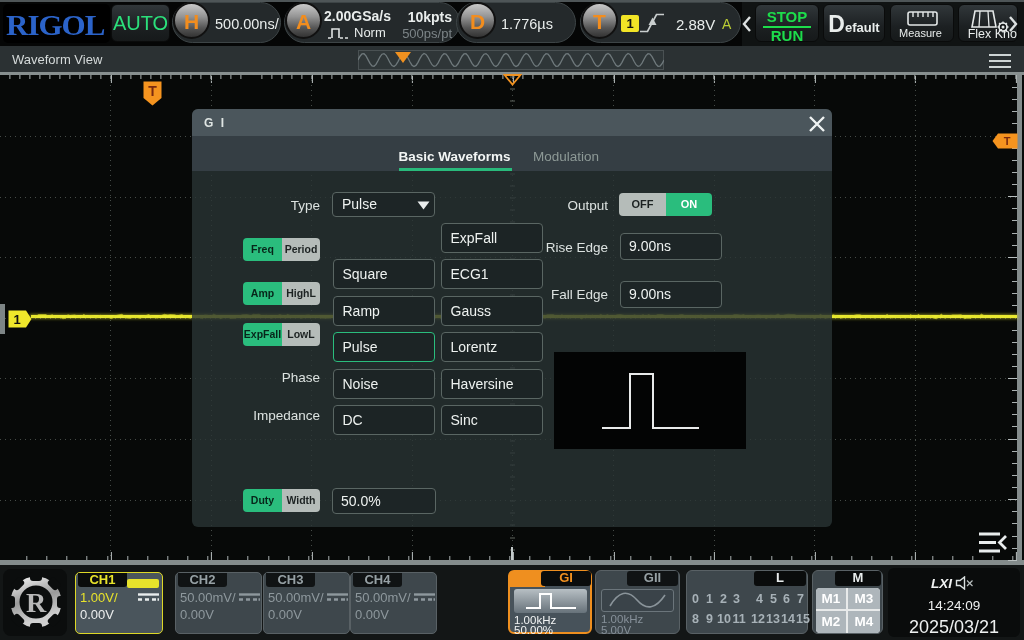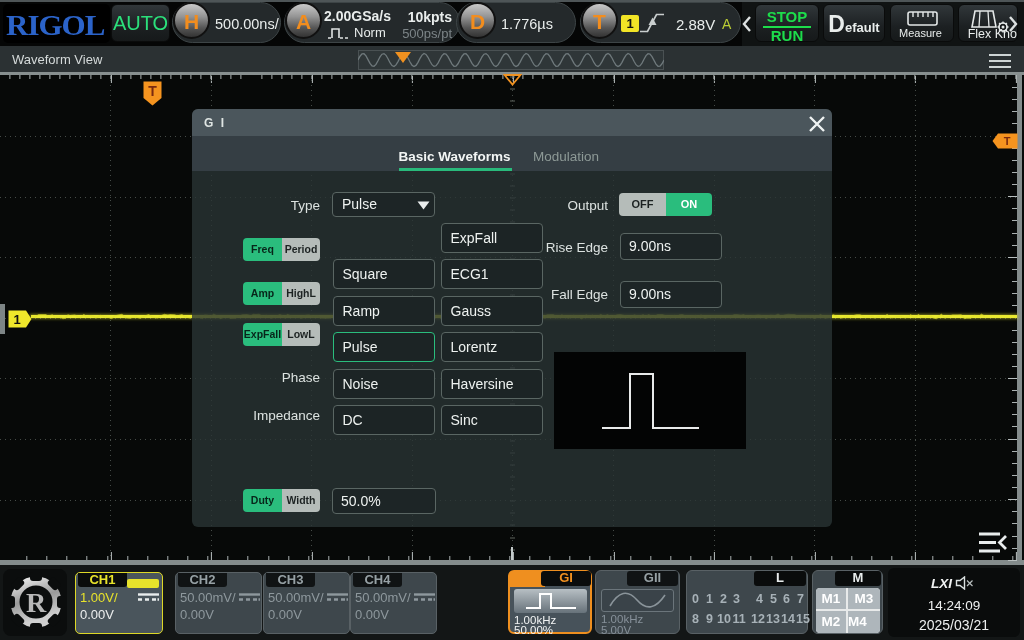--- a/index.html
+++ b/index.html
@@ -316,26 +316,26 @@
       <div class="a" style="left:94px;top:41px;font-size:12.5px;font-weight:bold;color:#a7b1b7">14</div>
       <div class="a" style="left:109px;top:41px;font-size:12.5px;font-weight:bold;color:#a7b1b7">15</div>
 </div>
 
 <div class="a" style="left:812px;top:570px;width:71px;height:64px;background:#3e474c;border:1px solid #596165;border-radius:6px">
  <div class="a" style="left:22px;top:0;width:46px;height:15px;background:#0a0c0c;border-radius:3px;color:#e8ecec;font-weight:bold;font-size:13px;text-align:center;line-height:14px">M</div>
  <div class="a" style="left:3px;top:17px;width:64px;height:45px;background:#e8eaea;border-radius:4px;overflow:hidden">
   <div class="a" style="left:0;top:0;width:30px;height:21px;background:#aeb6bb;color:#fff;font-weight:bold;font-size:13.5px;text-align:center;line-height:21px">M1</div>
   <div class="a" style="left:32px;top:0;width:32px;height:21px;background:#aeb6bb;color:#fff;font-weight:bold;font-size:13.5px;text-align:center;line-height:21px">M3</div>
   <div class="a" style="left:0;top:23px;width:30px;height:22px;background:#aeb6bb;color:#fff;font-weight:bold;font-size:13.5px;text-align:center;line-height:22px">M2</div>
-  <div class="a" style="left:32px;top:23px;width:32px;height:22px;background:#aeb6bb;color:#fff;font-weight:bold;font-size:13.5px;text-align:left;line-height:22px">M4</div>
+  <div class="a" style="left:32px;top:23px;width:32px;height:22px;background:#aeb6bb;color:#fff;font-weight:bold;font-size:13.5px;text-align:center;line-height:22px">M4</div>
  </div>
 </div>
 
 <div class="a" style="left:888px;top:568px;width:132px;height:69px;background:#0a0c0c;border-radius:6px">
  <div class="a" style="left:0;top:8px;width:64px;text-align:right;font-size:13.5px;font-weight:bold;font-style:italic;color:#f0f2f2">LXI</div>
  <svg class="a" style="left:67px;top:8px" width="19" height="14" viewBox="0 0 19 14">
   <path d="M1.5 4.5 h3.5 l4.5 -3.5 v12 l-4.5 -3.5 h-3.5 z" fill="none" stroke="#dce2e2" stroke-width="1.4"></path>
   <path d="M12 4.5 l5.5 5.5 M17.5 4.5 l-5.5 5.5" stroke="#b9bfbf" stroke-width="1.2"></path>
       </svg>
  <div class="a" style="left:0;top:30px;width:132px;text-align:center;font-size:13.5px;color:#eef0f0">14:24:09</div>
- <div class="a" style="left:0;top:49px;width:132px;text-align:center;font-size:14px;color:#eef0f0">2025/03/21</div>
+ <div class="a" style="left:0;top:49px;width:132px;text-align:center;font-size:18px;color:#eef0f0">2025/03/21</div>
 </div>
 </div>
 
 </body></html>

